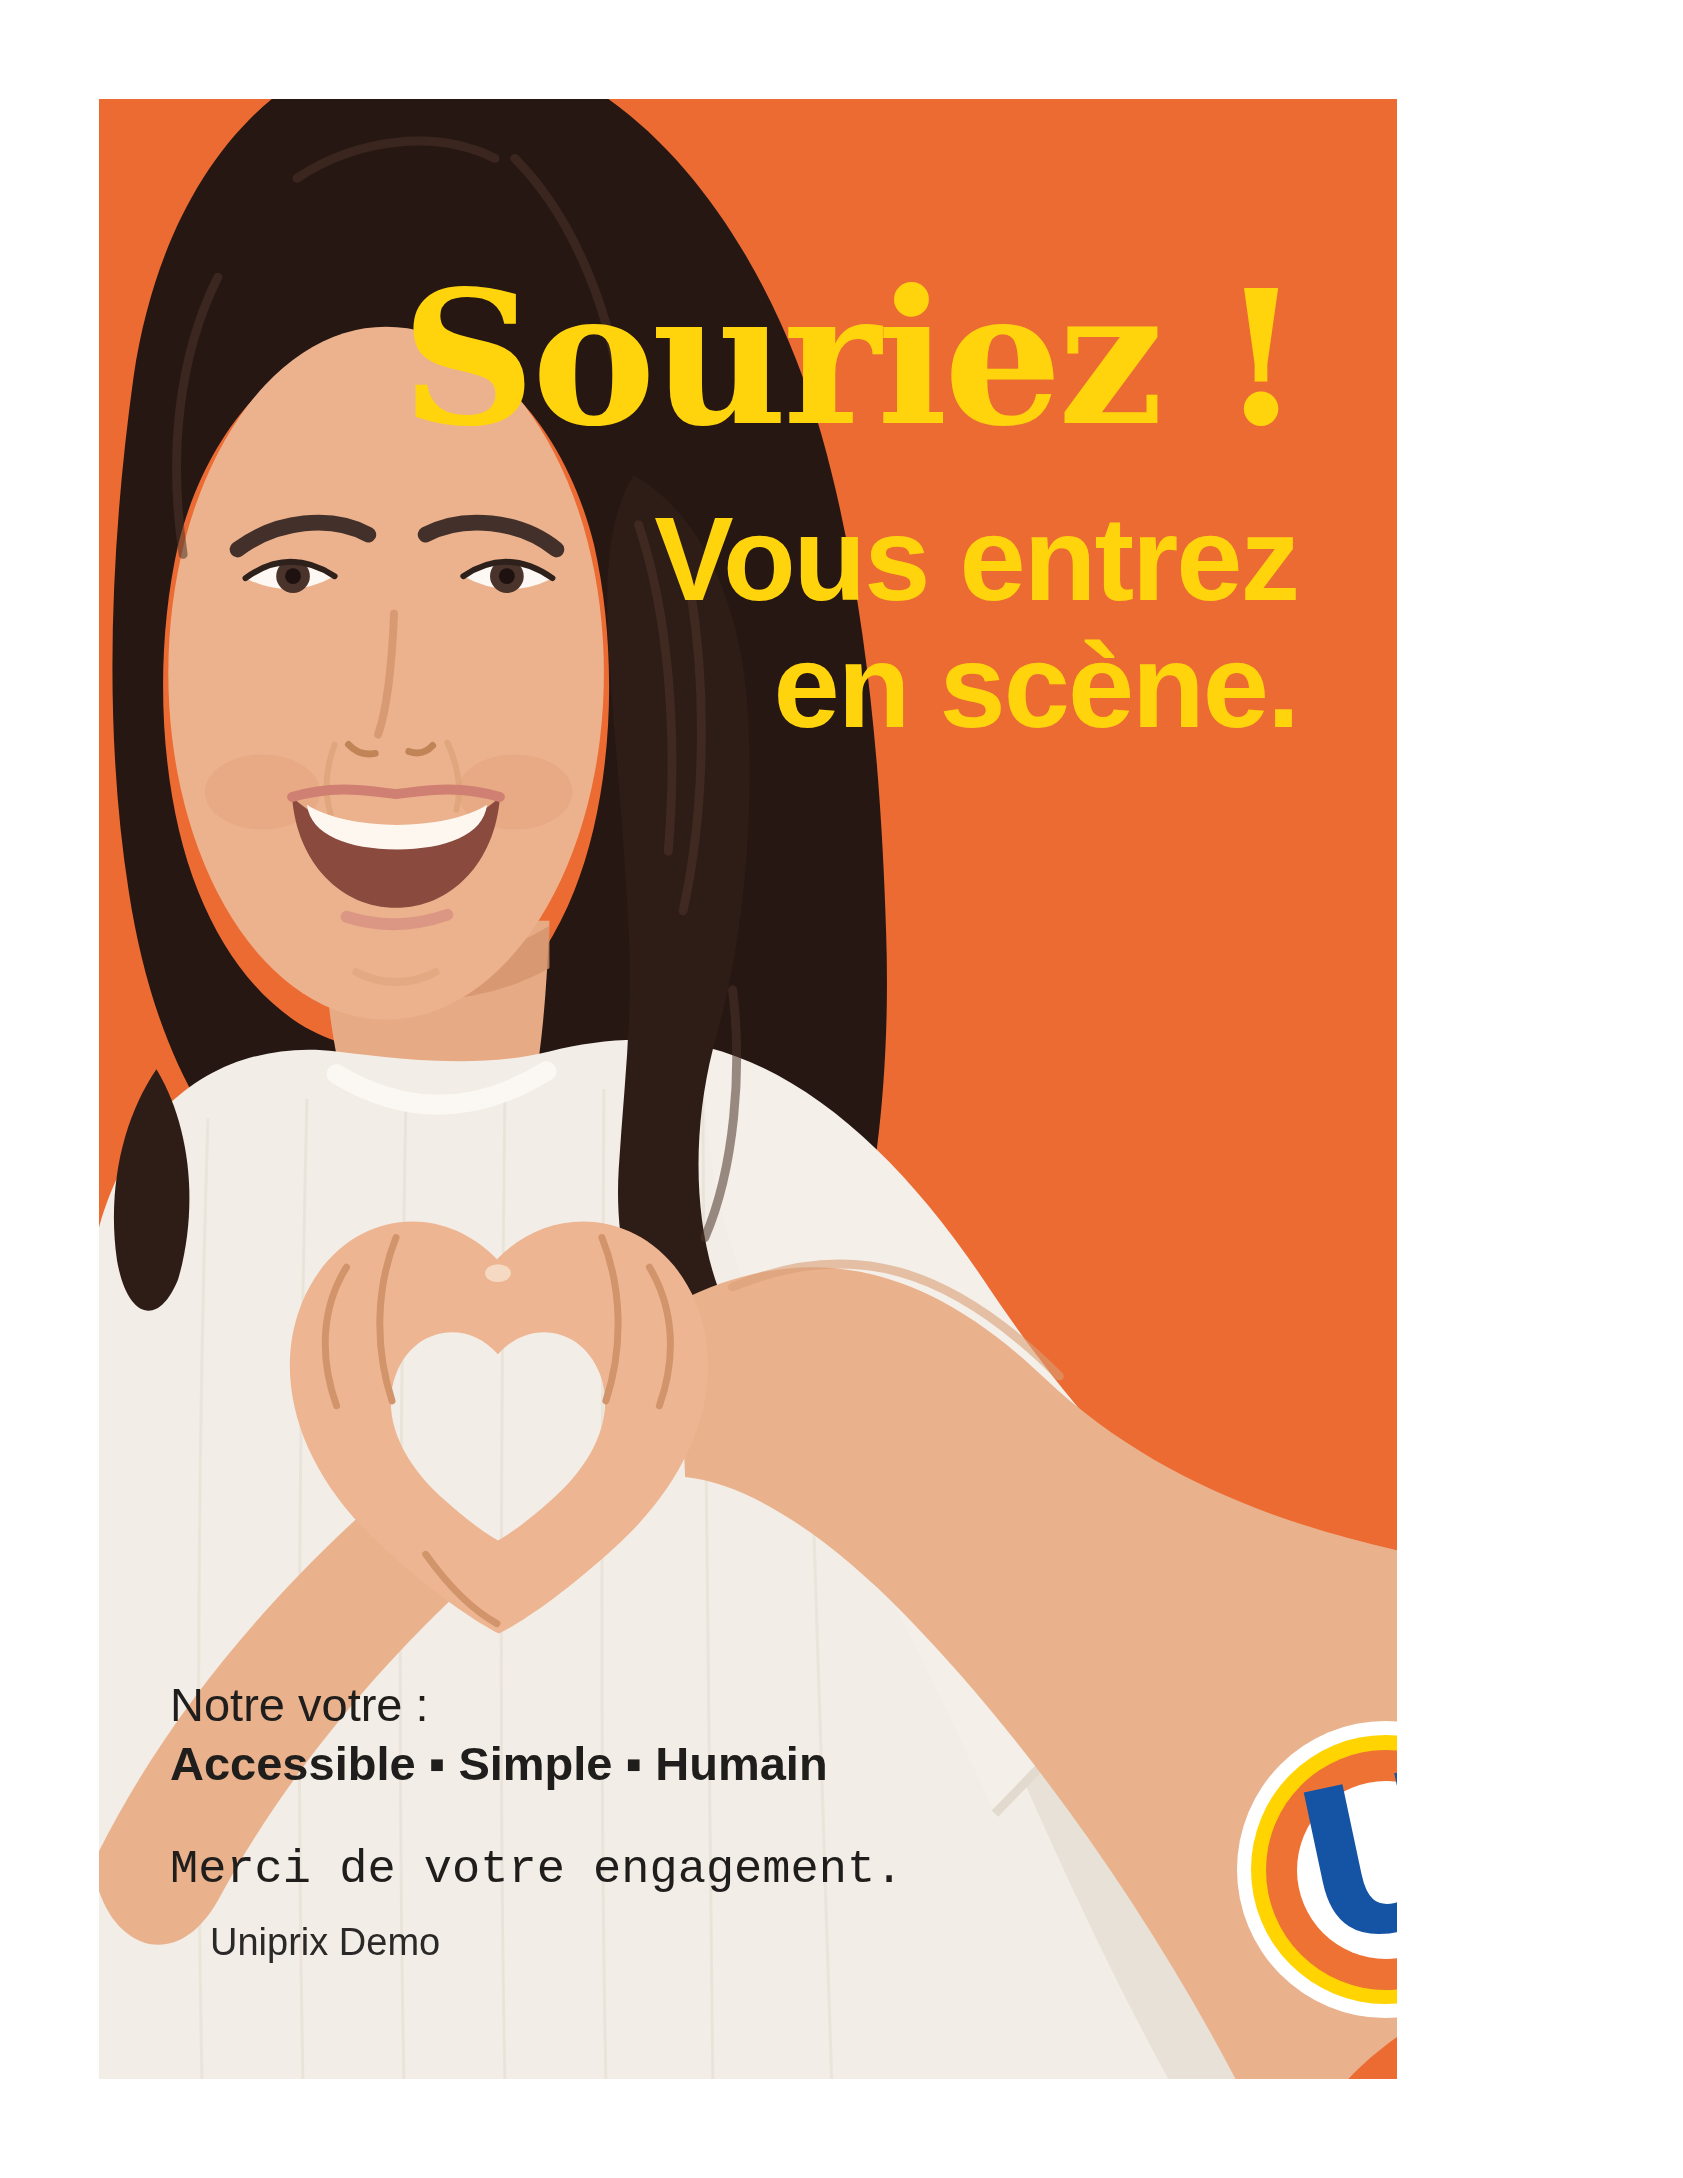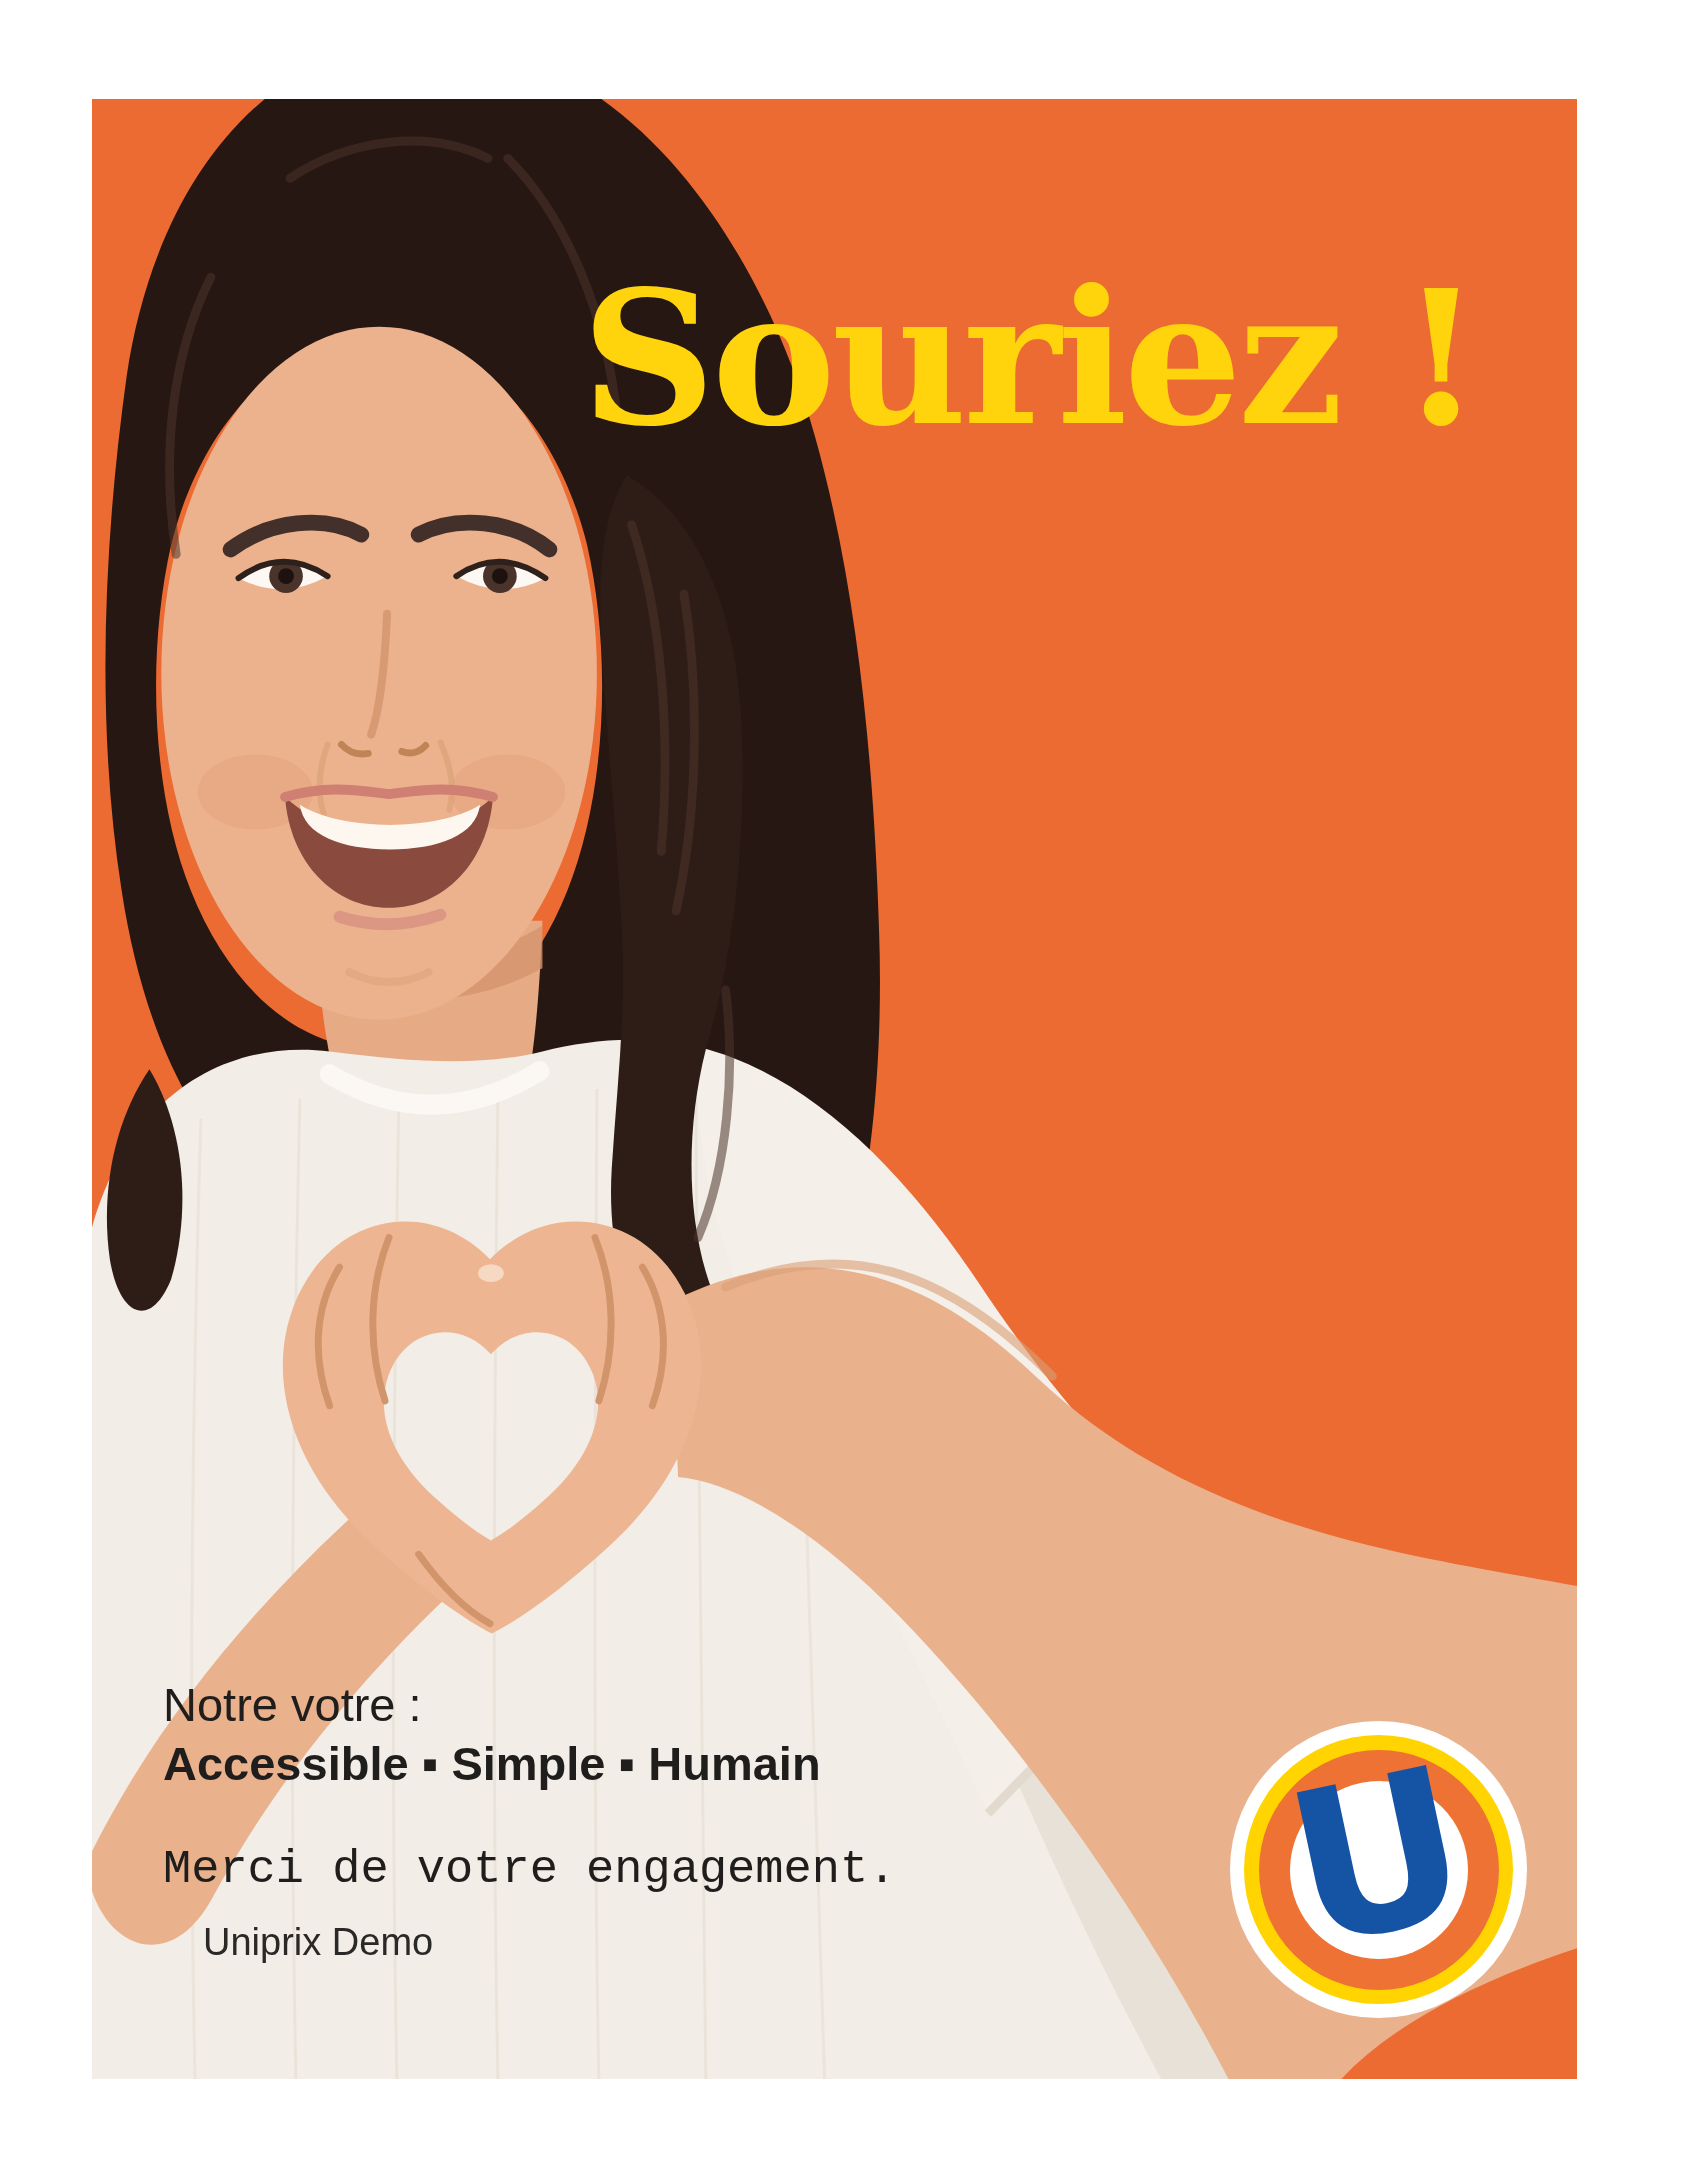--- a/index.html
+++ b/index.html
@@ -1,21 +1,21 @@
 <!DOCTYPE html>
 <html><head>
 <meta charset="utf-8">
 <style>
   html,body{margin:0;padding:0;}
   body{
     width:1683px;height:2178px;background:#ffffff;position:relative;
     font-family:"Liberation Sans", sans-serif;overflow:hidden;
   }
   .poster{
-    position:absolute;left:92px;top:99px;width:1485px;height:1980px;
+    position:absolute;left:99px;top:99px;width:1298px;height:1980px;
     background:#EC6B33;overflow:hidden;
   }
   .photo-svg{position:absolute;left:0;top:0;width:1485px;height:1980px;}
   .headline{
     position:absolute;top:166px;right:99px;
     font-family:"DejaVu Serif", serif;font-weight:bold;
     font-size:186px;line-height:1;letter-spacing:-4px;
     color:#FFD40D;white-space:nowrap;
   }
   .subheadline{
@@ -166,20 +166,24 @@
       <path d="M 300,1150 C 280,1200 278,1260 296,1315"></path>
       <path d="M 556,1180 C 580,1220 584,1270 566,1320"></path>
       <path d="M 508,1150 C 528,1200 530,1260 512,1315"></path>
       <path d="M 330,1470 C 355,1505 380,1528 402,1540"></path>
     </g>
     <ellipse cx="403" cy="1186" rx="13" ry="9" fill="#F6D9C2"></ellipse>
   </svg>
 
   <div class="headline">Souriez !</div>
 
+  <div class="subheadline">
+    <div>Vous entrez</div>
+    <div>en scène.</div>
+  </div>
 
   <div class="info vision-label">Notre votre :</div>
   <div class="info vision-values">Accessible ▪ Simple ▪ Humain</div>
   <div class="info thanks">Merci de votre engagement.</div>
   <div class="info store-name">Uniprix Demo</div>
 
   <div class="logo">
     <div class="logo-ring-yellow">
       <div class="logo-ring-orange">
         <div class="logo-disc">

